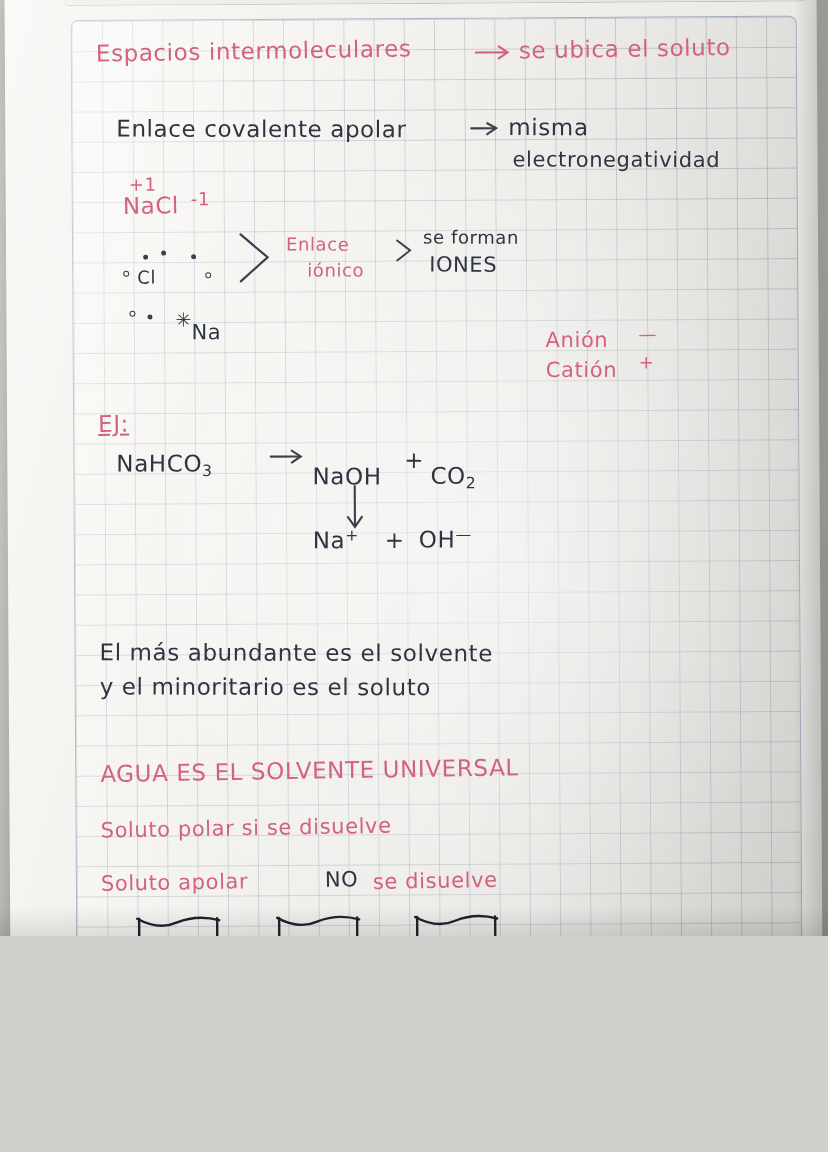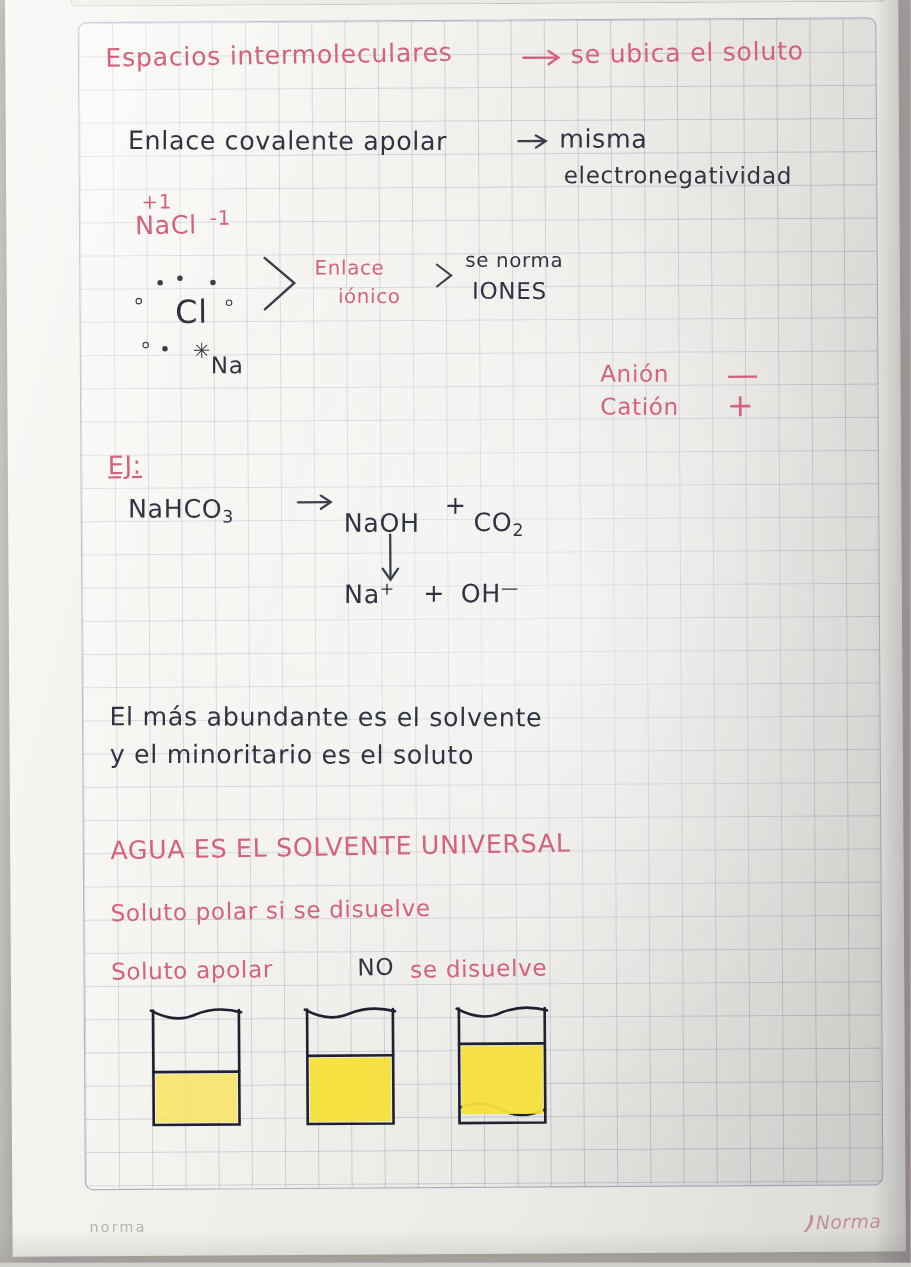--- a/index.html
+++ b/index.html
@@ -6,22 +6,22 @@
   html, body {
     margin: 0; padding: 0;
     width: 828px; height: 1152px;
     background: #cfcfcb;
     font-family: "DejaVu Sans", sans-serif;
     overflow: hidden;
   }
 
   #page {
     position: relative;
-    width: 828px; height: 1148px;
-    background: #f0abfc;
+    width: 828px; height: 936px;
+    background: #4d7c0f;
     overflow: hidden;
   }
 
   
   .desk {
     position: absolute; inset: 0;
     background:
       radial-gradient(ellipse at 30% 20%, #e3e1db 0%, #cbc9c3 60%, #b9b7b1 100%);
   }
 
@@ -87,21 +87,21 @@
     position: absolute;
     font-family: "DejaVu Sans", sans-serif;
     color: #3a3f4c;
     letter-spacing: 0.6px;
     white-space: nowrap;
     z-index: 3;
   }
   .pink { color: #d4617f; }
   .dark { color: #2f3442; }
 
-  .s28 { font-size: 29px; margin-left: 22px; }
+  .s28 { font-size: 18px; }
   .s26 { font-size: 23px; }
   .s24 { font-size: 21px; }
   .s20 { font-size: 18px; }
   .tilt2 { transform: rotate(-0.6deg); }
   .tilt3 { transform: rotate(0.5deg); }
 
   sub { font-size: 0.68em; vertical-align: -0.28em; }
   sup { font-size: 0.68em; vertical-align: 0.5em; }
 
   
@@ -242,21 +242,21 @@
         <span class="dot hollow" style="left:88px; top:24px;"></span>
         <span class="dot" style="left:30px; top:66px;"></span>
         <span class="dot hollow" style="left:12px; top:62px;"></span>
         <span class="hw dark s28" style="left:20px; top:18px; position:absolute;">Cl</span>
         <span class="star" style="left:58px; top:62px;">✳</span>
       </div>
       <div class="hw dark s24 tilt3" style="left:118px; top:300px;">Na</div>
 
       <div class="hw pink s20 tilt3" style="left:213px; top:214px;">Enlace</div>
       <div class="hw pink s20 tilt3" style="left:213px; top:240px;margin-left:21px;">iónico</div>
-      <div class="hw dark s20 tilt3" style="left:350px; top:208px;">se norma</div>
+      <div class="hw dark s20 tilt3" style="left:350px; top:208px;">se forman</div>
       <div class="hw dark s24 tilt3" style="left:356px; top:234px;">IONES</div>
 
       <div class="hw pink s24 tilt3" style="left:472px; top:310px;">Anión</div>
       <div class="hw pink s28" style="left:565px; top:306px;">—</div>
       <div class="hw pink s24 tilt3" style="left:472px; top:340px;">Catión</div>
       <div class="hw pink s28" style="left:565px; top:334px;">+</div>
 
       <div class="hw pink s26 tilt2" style="left:24px; top:390px;text-decoration:underline;">EJ:</div>
 
       <div class="hw dark s26 tilt3" style="left:42px; top:430px;">

